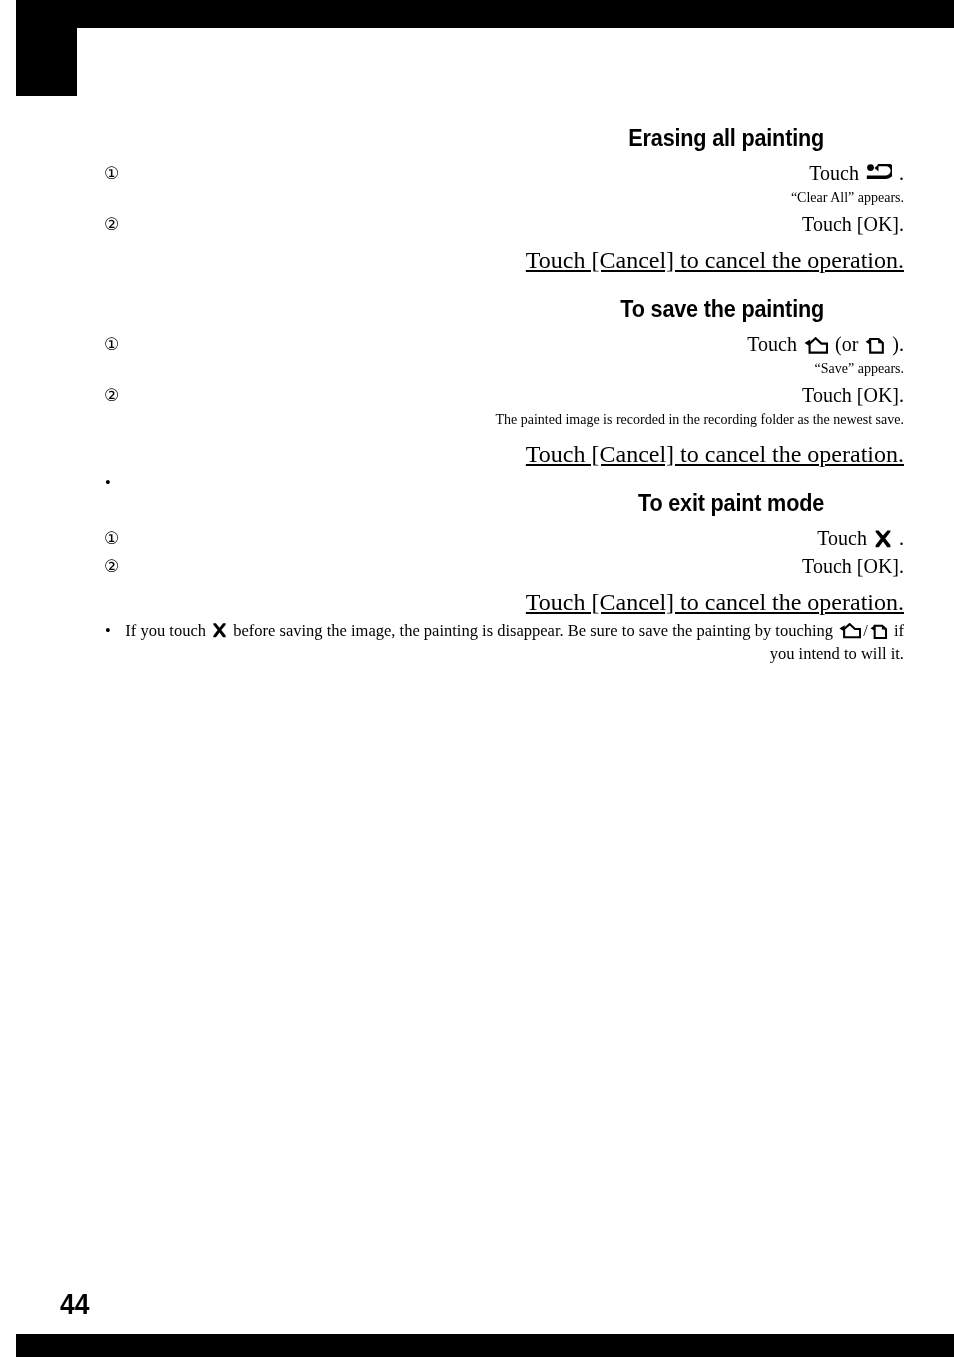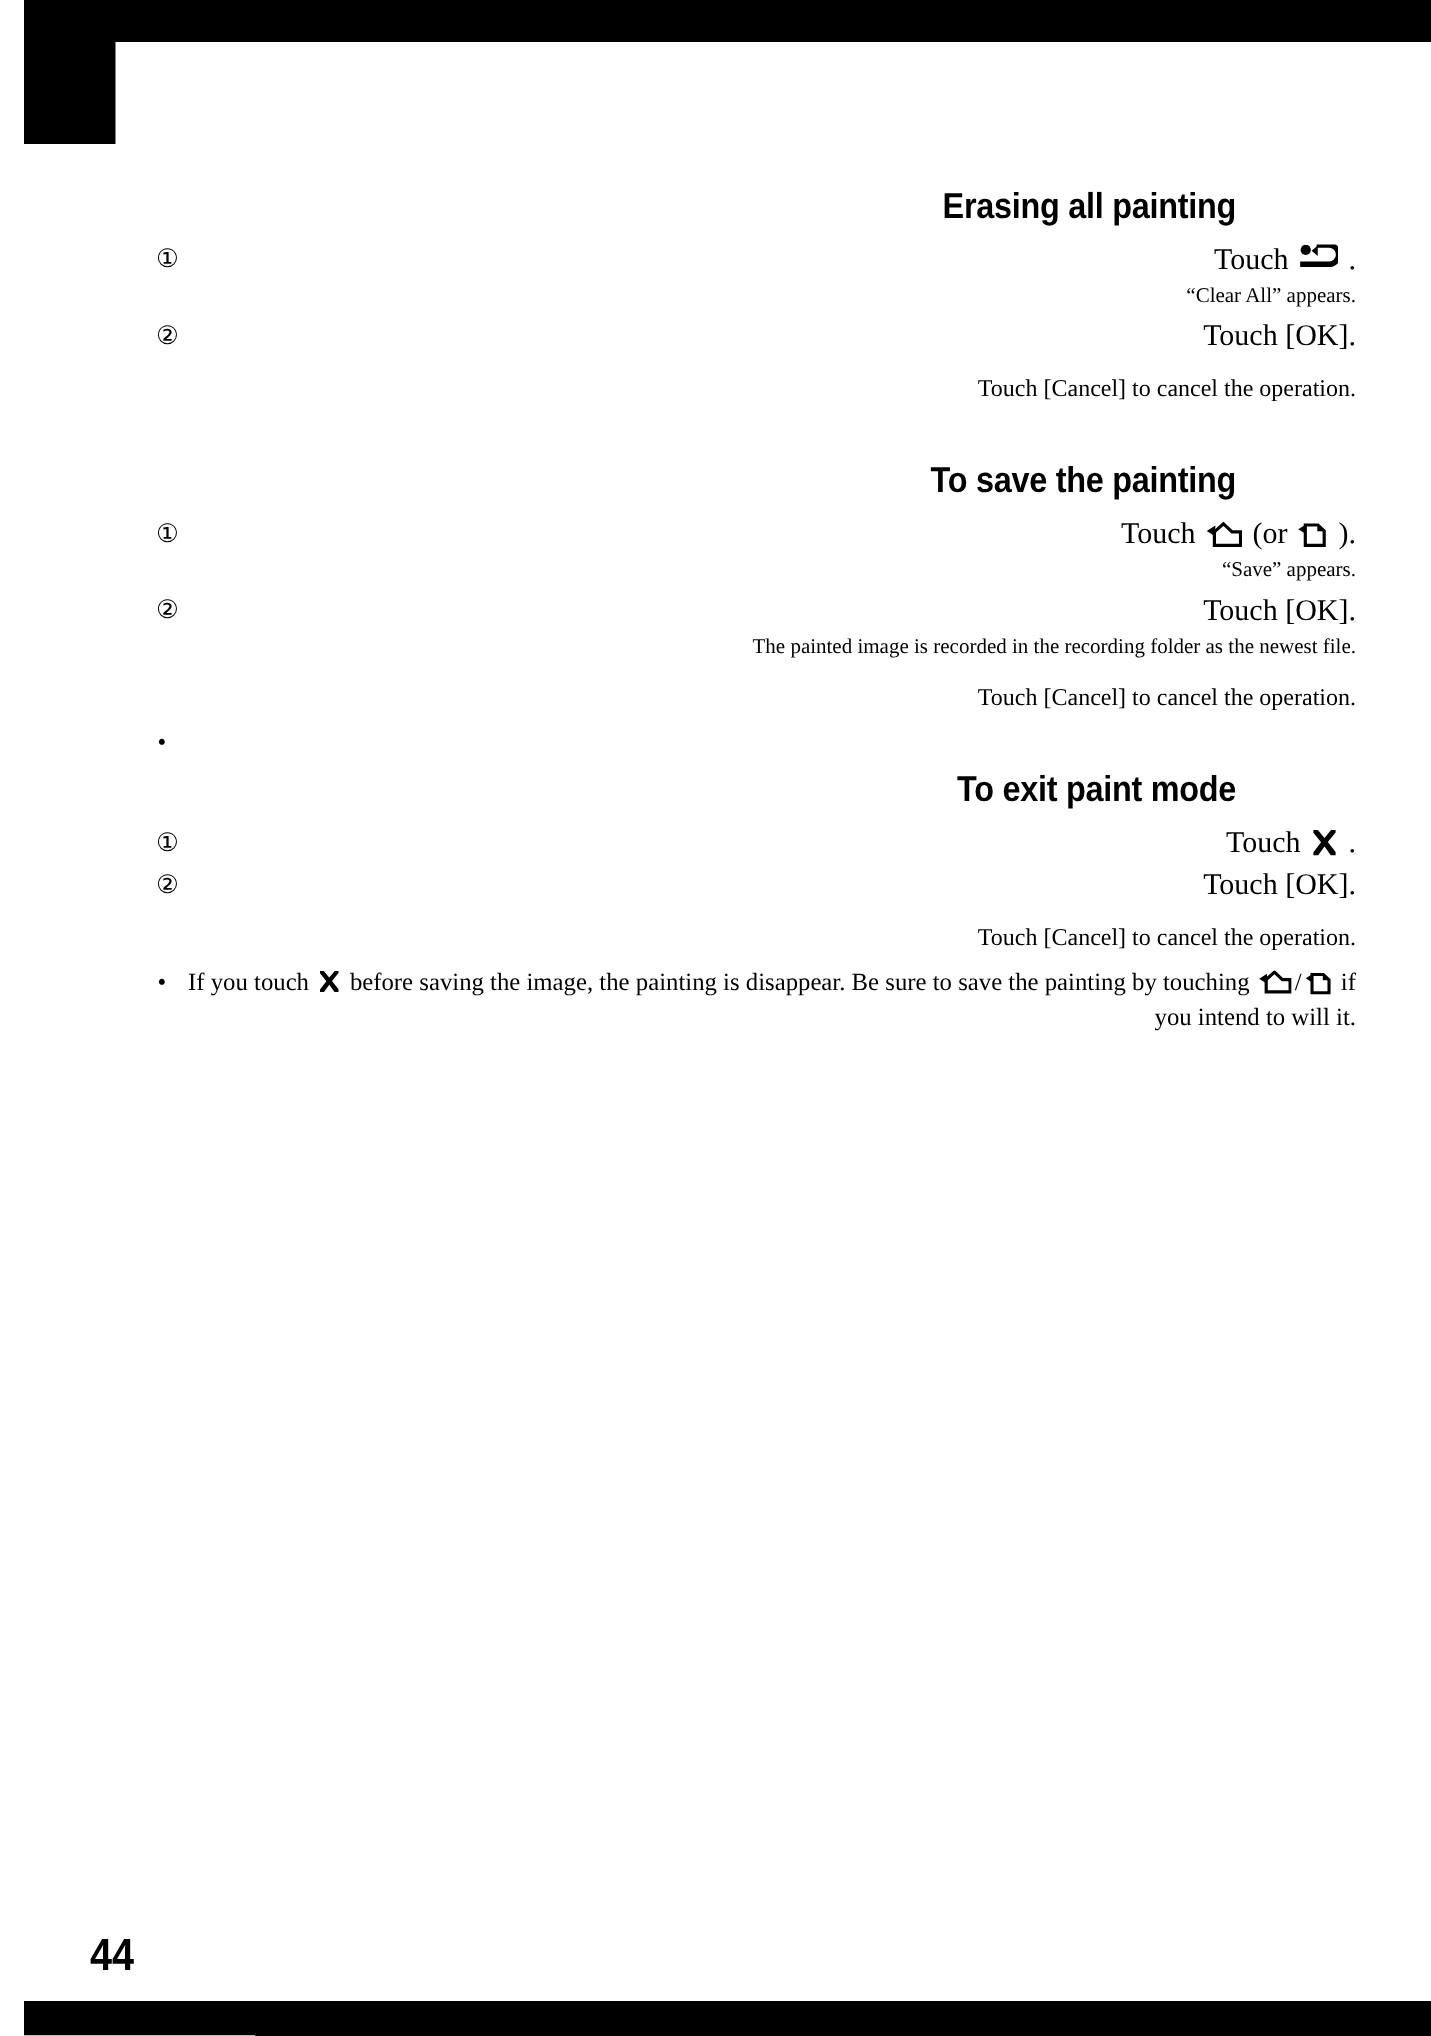--- a/index.html
+++ b/index.html
@@ -54,21 +54,21 @@
   h2.section-heading {
     font-family: "Liberation Sans Narrow", "Liberation Sans", "DejaVu Sans", sans-serif;
     font-weight: 700;
     font-size: 24px;
     line-height: 28px;
     letter-spacing: -0.2px;
     margin: 0 0 8px 0;
     transform: scaleX(0.90);
     transform-origin: left center;
   }
-  .section + .section { margin-top: 34px; }
+  .section + .section { margin-top: 22px; }
   .section:first-child { margin-top: 0; }
 
   
   .step {
     position: relative;
     padding-left: 30px;
     font-size: 20px;
     line-height: 26px;
     margin-top: 2px;
   }
@@ -79,23 +79,24 @@
     font-size: 17px;
     line-height: 26px;
   }
   .step-desc {
     padding-left: 30px;
     font-size: 14px;
     line-height: 22px;
     margin-top: 1px;
   }
   .para {
-    font-size: 16px;
+    font-size: 24px;
     line-height: 26px;
     margin-top: 10px;
+    text-decoration: underline;
   }
   .bullet {
     position: relative;
     padding-left: 15px;
     font-size: 16.5px;
     line-height: 23px;
     margin-top: 4px;
   }
   .bullet .dot {
     position: absolute;
@@ -190,21 +191,21 @@
           </svg>
         </span>
         <span>).</span>
       </div>
       <div class="step-desc">“Save” appears.</div>
 
       <div class="step">
         <span class="num">②</span>
         <span>Touch [OK].</span>
       </div>
-      <div class="step-desc">The painted image is recorded in the recording folder as the newest file.</div>
+      <div class="step-desc">The painted image is recorded in the recording folder as the newest save.</div>
 
       <div class="para">Touch [Cancel] to cancel the operation.</div>
 
       <div class="bullet">
         <span class="dot">•</span>
       </div>
     </div>
 
     <div class="section">
       <h2 class="section-heading">To exit paint mode</h2>

